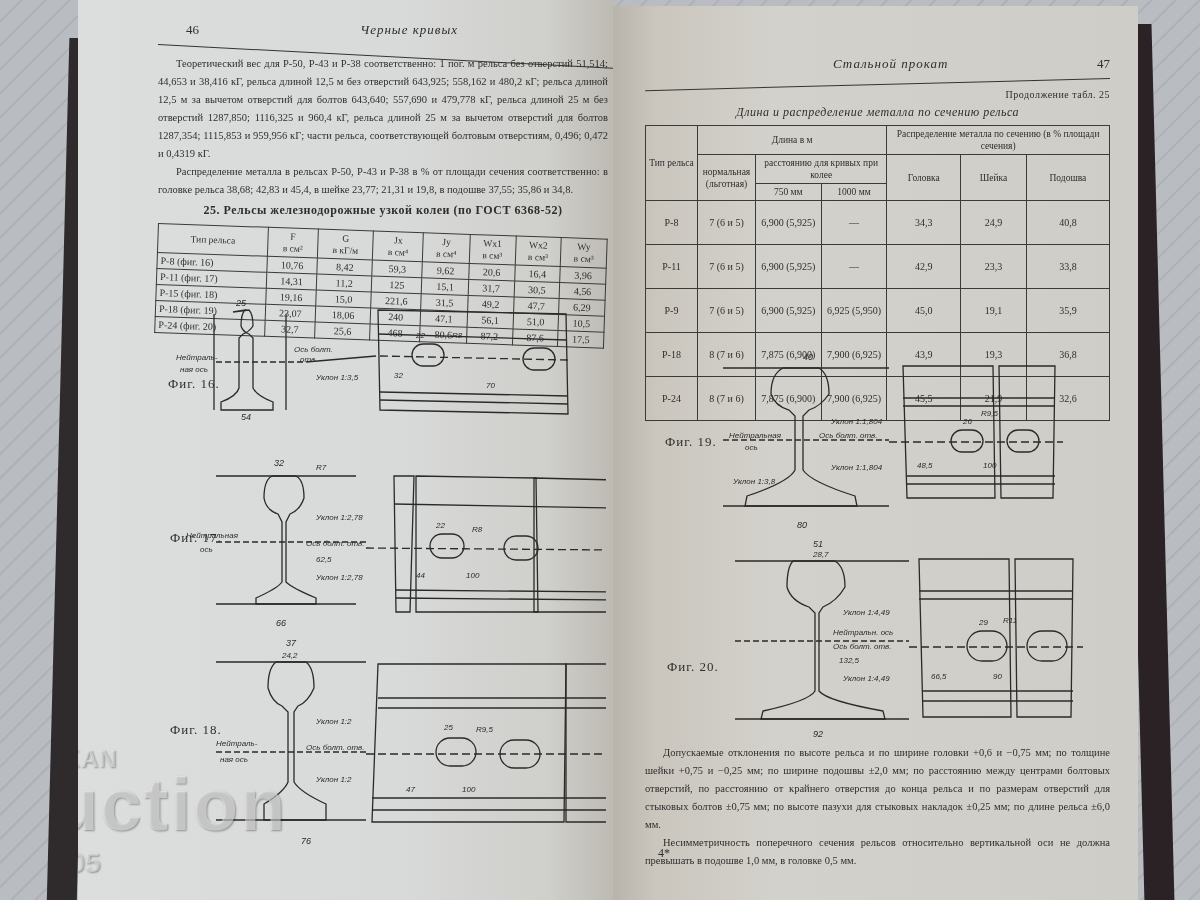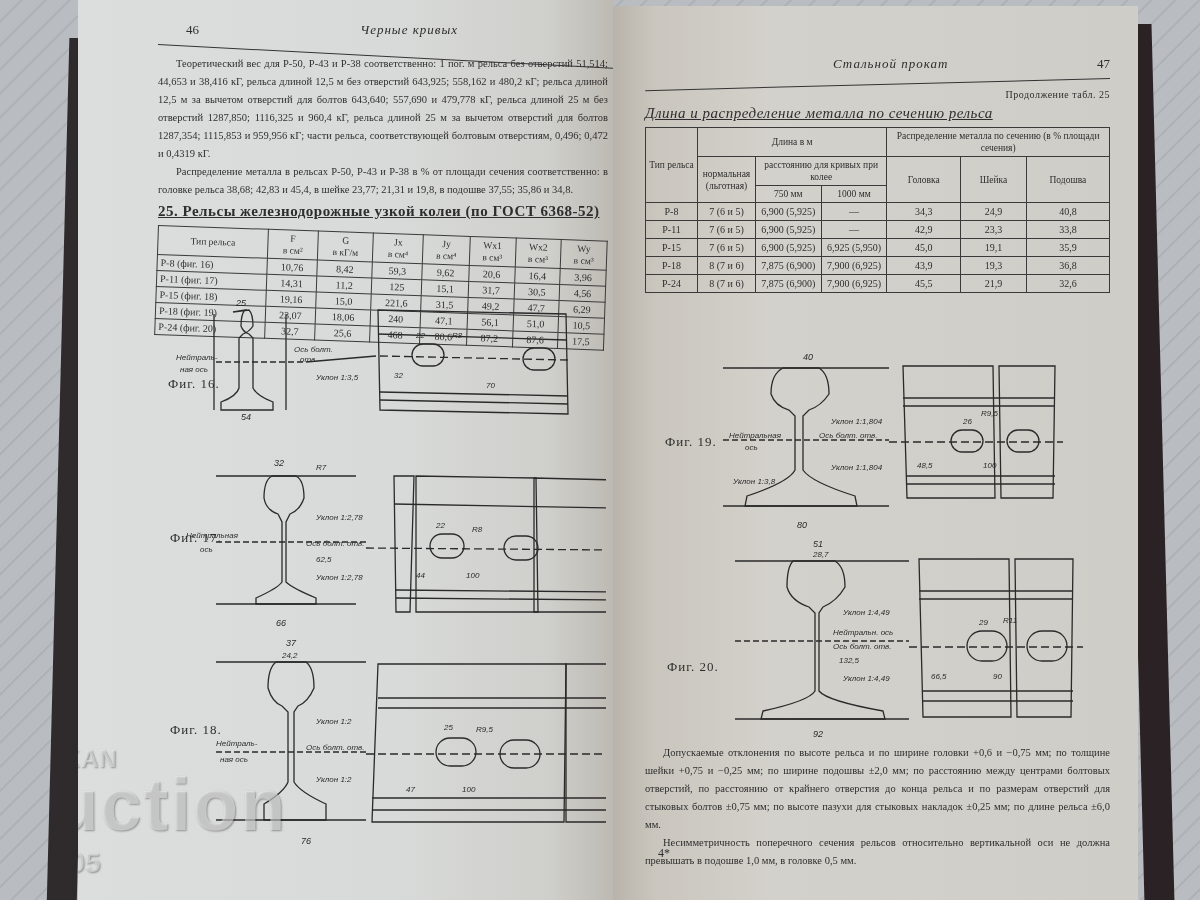--- a/index.html
+++ b/index.html
@@ -33,31 +33,31 @@
   .page-right .inner { position: absolute; left: 32px; top: 50px; width: 465px; }
 
   .running-head { display: flex; justify-content: space-between; align-items: baseline; font-size: 13px; margin-left: 28px; }
   .running-head .title { font-style: italic; letter-spacing: 1px; }
   .head-rule { border: 0; border-top: 1.5px solid #333; margin: 6px 0 10px 0; }
   .page-left .head-rule { transform: rotate(3deg); transform-origin: left; width: 470px; }
   .page-right .head-rule { transform: rotate(-1.5deg); transform-origin: right; }
 
   .body-text { font-size: 10.5px; line-height: 18px; text-align: justify; }
   .body-text p { text-indent: 18px; }
-  .table-caption { font-size: 15px; font-weight: bold; text-align: left; margin: 4px 0 5px 0; letter-spacing: 0.5px; text-decoration: underline; }
+  .table-caption { font-size: 12px; font-weight: bold; text-align: center; margin: 4px 0 5px 0; letter-spacing: 0.5px; }
   .table-caption.italic { font-weight: normal; font-style: italic; }
   .cont-label { font-size: 10px; text-align: right; letter-spacing: 0.5px; margin-bottom: 5px; }
 
   table.spec { border-collapse: collapse; width: 100%; font-size: 10px; }
   table.spec th, table.spec td { border: 1px solid #3a3a3a; padding: 2px 3px; text-align: center; font-weight: normal; }
   table.spec th { font-size: 9.5px; line-height: 12px; }
   .page-left table.spec { transform: rotate(2deg); transform-origin: left top; }
   .page-left table.spec tbody td { border-top: 1px solid #3a3a3a; border-bottom: 1.5px solid #3a3a3a; }
   .page-left table.spec tbody td { border-left: 1px solid #3a3a3a; }
-  .page-right table.spec tbody td { padding: 3px 3px; }
+  .page-right table.spec tbody td { padding: 16px 3px; }
 
   .figure { position: absolute; }
   .fig-label { position: absolute; font-size: 13px; letter-spacing: 1px; font-family: Liberation Serif, serif; }
   .drawing { position: absolute; }
   svg text { font-family: "Liberation Sans", "DejaVu Sans", sans-serif; font-style: italic; fill: #2a2a2a; }
 
   .footnote-text { position: absolute; left: 32px; top: 738px; width: 465px; }
   .page-sig { position: absolute; left: 45px; top: 840px; font-size: 12px; }
 
   .watermark { position: absolute; left: 10px; top: 745px; color: rgba(240,240,240,0.55);
@@ -306,21 +306,21 @@
           <tr>
             <td>Р-11</td>
             <td>7 (6 и 5)</td>
             <td>6,900 (5,925)</td>
             <td>—</td>
             <td>42,9</td>
             <td>23,3</td>
             <td>33,8</td>
           </tr>
           <tr>
-            <td>Р-15</td>
+            <td>Р-9</td>
             <td>7 (6 и 5)</td>
             <td>6,900 (5,925)</td>
             <td>6,925 (5,950)</td>
             <td>45,0</td>
             <td>19,1</td>
             <td>35,9</td>
           </tr>
           <tr>
             <td>Р-18</td>
             <td>8 (7 и 6)</td>

